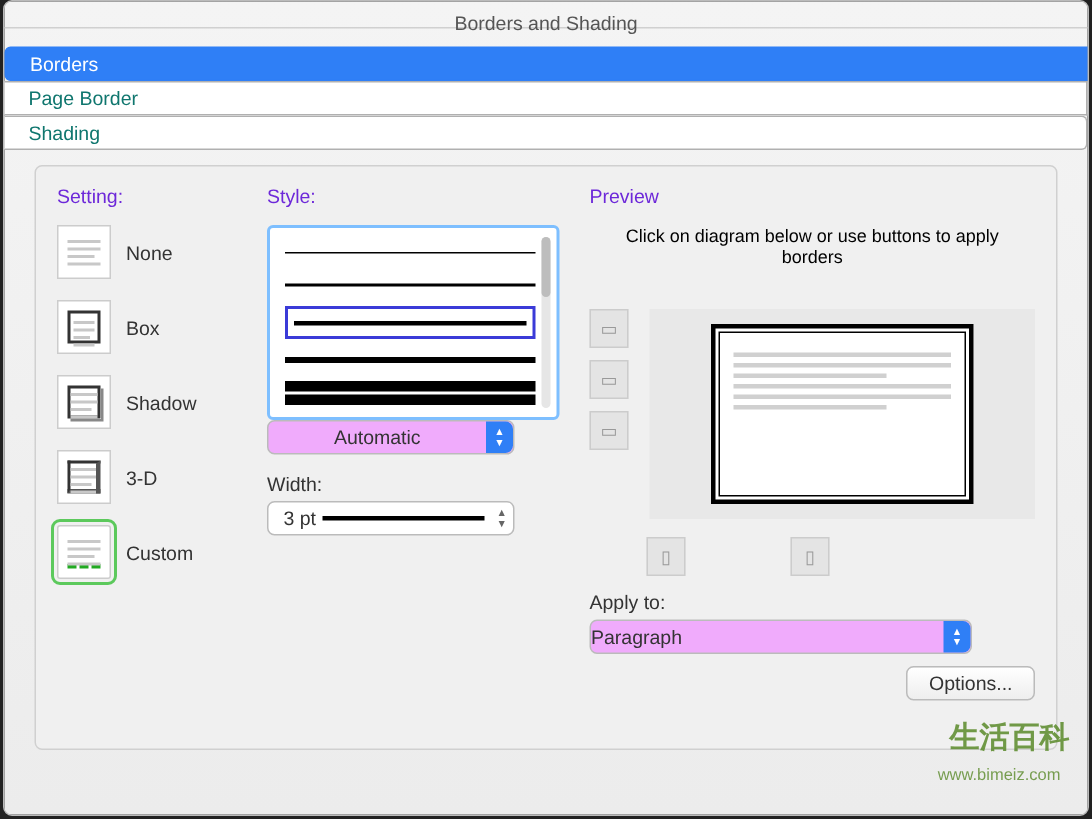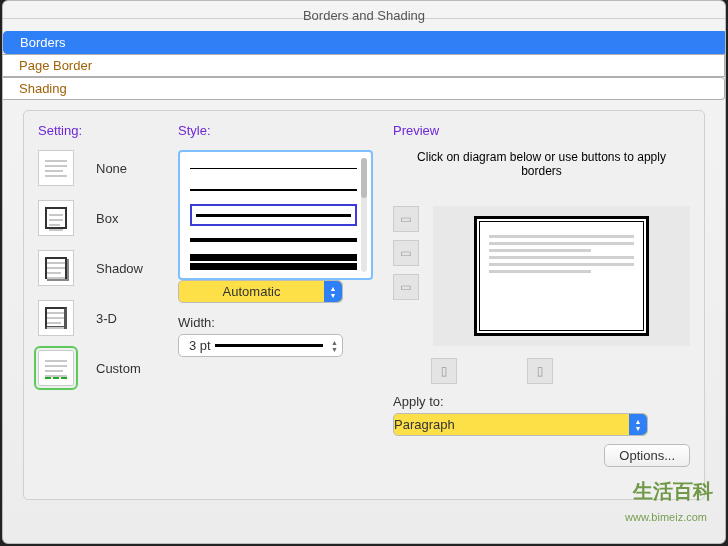--- a/index.html
+++ b/index.html
@@ -34,21 +34,21 @@
       display: flex;
       justify-content: center;
       margin: 12px 0 10px 0;
       flex-direction: column;
     }
     .seg-btn {
       padding: 3px 16px;
       border: 1px solid #b0b0b0;
       background: #fff;
       font-size: 13px;
-      color: #a16207;
+      color: #0f766e;
       cursor: pointer;
     }
     .seg-btn.first { border-radius: 4px 0 0 4px; }
     .seg-btn.last  { border-radius: 0 4px 4px 0; border-left: none; }
     .seg-btn.mid   { border-left: none; }
     .seg-btn.active {
       background: #2f7ff6;
       color: #fff;
       border-color: #2f7ff6;
     }
@@ -62,21 +62,21 @@
       background: #f0f0f0;
     }
     .col-setting { width: 140px; }
     .col-style   { width: 195px; margin-right: 20px; }
     .col-preview { flex: 1; }
     .section-label { font-size: 13px; margin-bottom: 12px; color: #6d28d9; }
 
     .setting-item {
       display: flex;
       align-items: center;
-      gap: 22px;
+      gap: 10px;
       margin-bottom: 14px;
       cursor: pointer;
     }
     .setting-icon {
       width: 36px; height: 36px;
       border: 1px solid #ccc;
       background: #fff;
       position: relative;
       display:flex; align-items:center; justify-content:center;
     }
@@ -128,21 +128,21 @@
       background:#e6e6e6; border-radius:3px;
     }
     .style-scroll::before{
       content:""; position:absolute; left:0; right:0; top:0; height:40px;
       background:#bdbdbd; border-radius:3px;
     }
 
     .form-label { font-size:13px; margin: 12px 0 4px 0; }
     .select {
       display:flex; align-items:center;
-      background:#fde047; border:1px solid #bbb; border-radius:5px;
+      background:#f0abfc; border:1px solid #bbb; border-radius:5px;
       height:23px; font-size:13px; width: 165px;
       cursor:pointer;
     }
     .select .sel-text { flex:1; text-align:center; }
     .select .sel-arrow {
       width:18px; background:#2f7ff6; color:#fff;
       border-radius:0 5px 5px 0;
       display:flex; flex-direction:column; justify-content:center; align-items:center;
       font-size:7px; line-height:7px; height:100%;
     }

